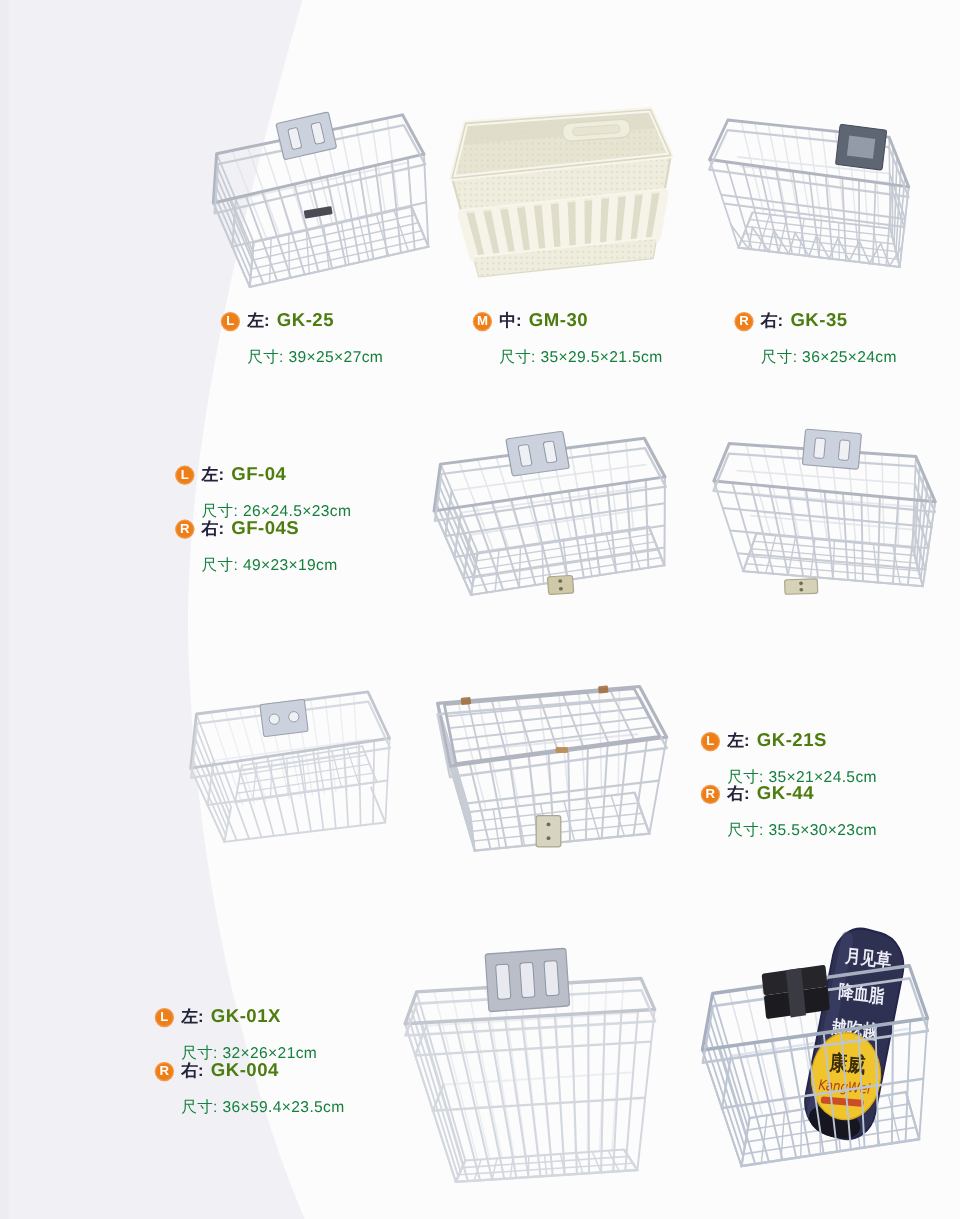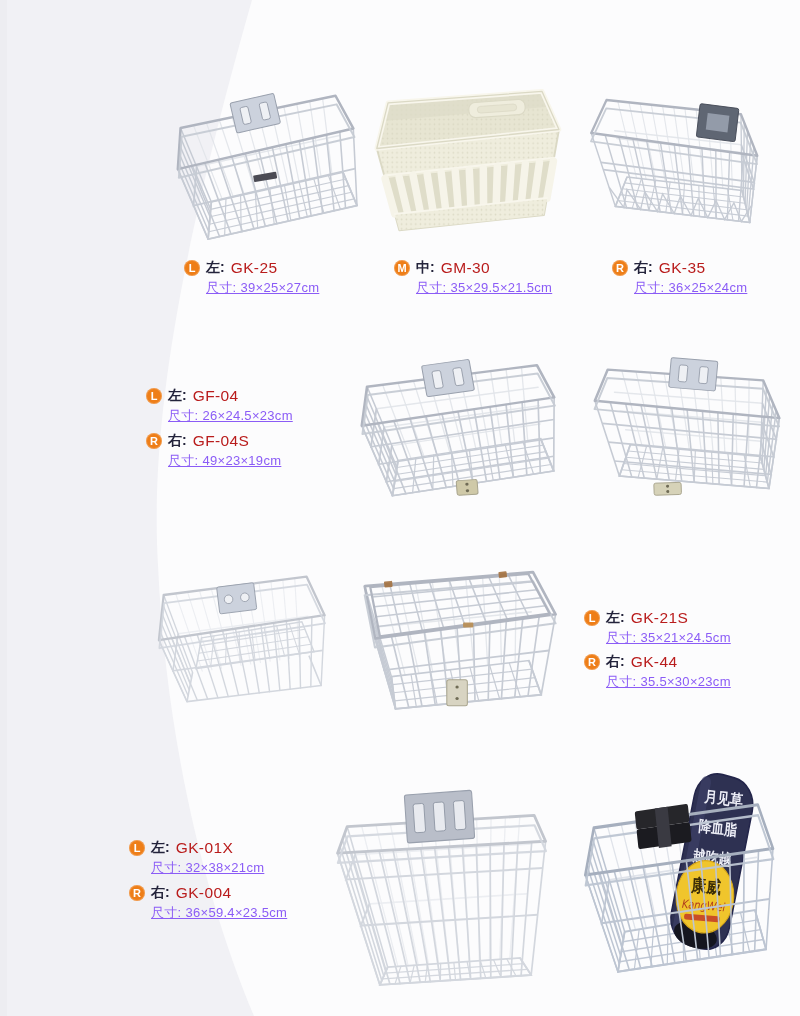--- a/index.html
+++ b/index.html
@@ -11,22 +11,22 @@
   .figure{position:absolute;}
   .figure svg{width:100%;height:100%;display:block;overflow:visible;}
   .label{position:absolute;color:#23233b;}
   .line1{display:flex;align-items:center;gap:6px;}
   .marker{
     width:16px;height:16px;border-radius:50%;background:#ee7e18;color:#fff;
     font-size:11px;font-weight:bold;display:flex;align-items:center;justify-content:center;
     line-height:1;flex:0 0 auto;box-shadow:inset 0 0 0 1px rgba(255,255,255,.22);
   }
   .side{font-size:14px;font-weight:bold;color:#23233b;}
-  .model{font-size:15.5px;font-weight:normal;letter-spacing:.4px;color:#b91c1c;text-align:center;}
-  .line2{margin-left:22px;margin-top:2px;font-size:13px;color:#8b5cf6;letter-spacing:.3px;text-decoration:underline;}
+  .model{font-size:15.5px;font-weight:bold;letter-spacing:.4px;color:#4d7c0f;text-align:center;}
+  .line2{margin-left:22px;margin-top:12px;font-size:13px;color:#15803d;letter-spacing:.3px;}
 </style>
 </head>
 <body>
 
 <div class="page">
 
   <svg class="bgsvg" viewBox="0 0 800 1016" preserveAspectRatio="none">
     <path id="swooshPath" d="M0,0 L252,0 C178,260 150,430 158,565 C166,742 206,902 254,1016 L0,1016 Z" fill="#f1f1f5"></path>
     <rect x="0" y="0" width="7" height="1016" fill="#ededf1"></rect>
   </svg>
@@ -643,21 +643,21 @@
         <span class="model">GK-44</span>
       </div>
     <div class="line2">尺寸: 35.5×30×23cm</div>
   </div>
   <div class="label" style="left:129px;top:839px">
     <div class="line1">
         <span class="marker">L</span>
         <span class="side">左:</span>
         <span class="model">GK-01X</span>
       </div>
-    <div class="line2">尺寸: 32×38×21cm</div>
+    <div class="line2">尺寸: 32×26×21cm</div>
   </div>
   <div class="label" style="left:129px;top:884px">
     <div class="line1">
         <span class="marker">R</span>
         <span class="side">右:</span>
         <span class="model">GK-004</span>
       </div>
     <div class="line2">尺寸: 36×59.4×23.5cm</div>
   </div>
 

